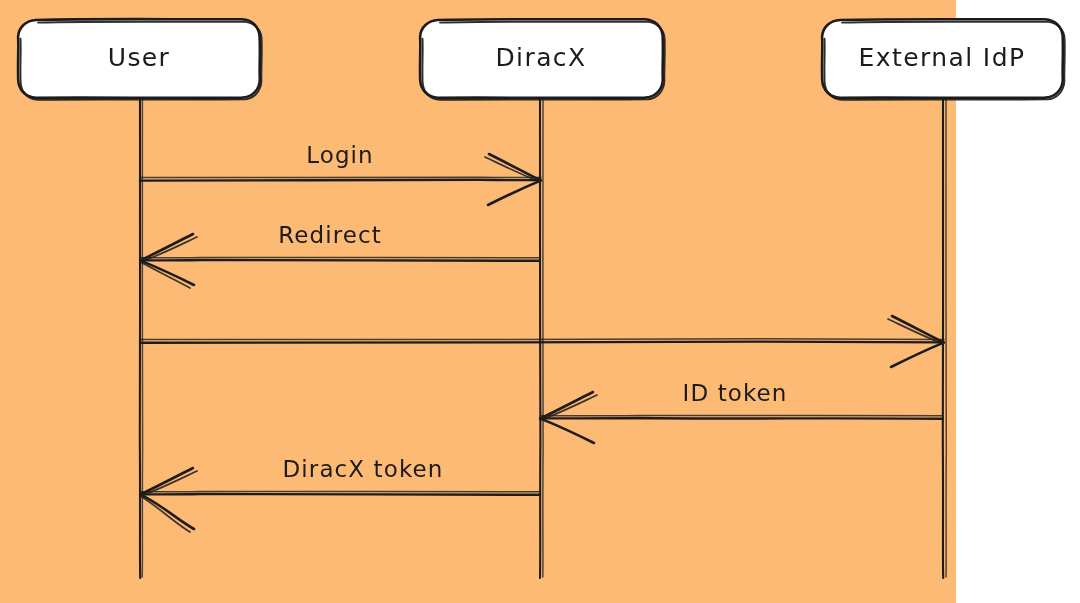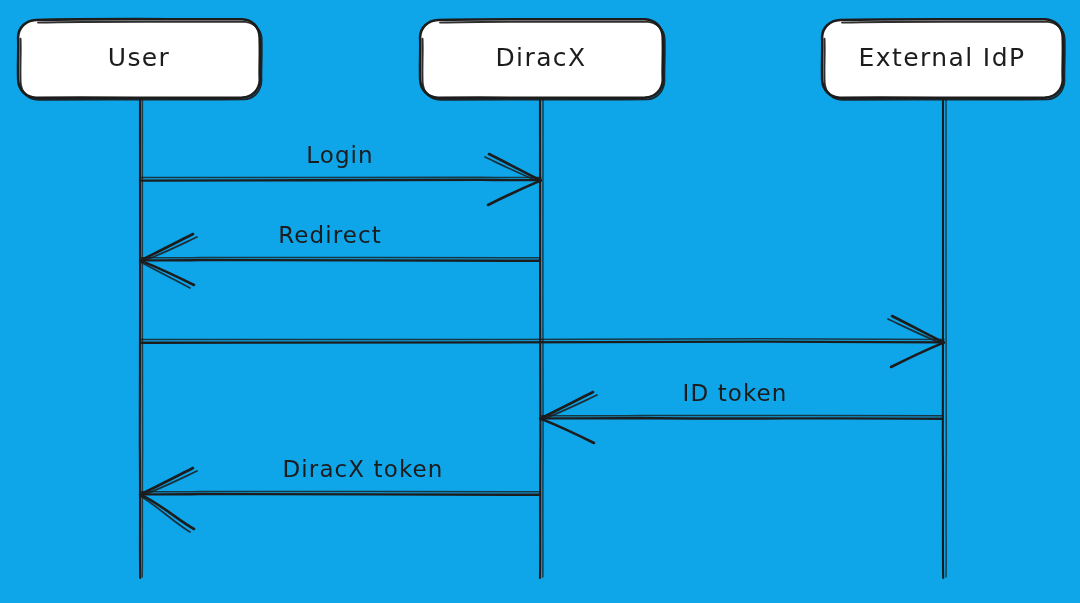--- a/index.html
+++ b/index.html
@@ -9,23 +9,23 @@
     background: #ffffff;
   }
   body {
     width: 1080px;
     height: 603px;
     overflow: hidden;
     font-family: "DejaVu Sans", sans-serif;
   }
   #diagram-root {
     position: relative;
-    width: 1080px;
+    width: 956px;
     height: 603px;
-    background: #0ea5e9;
+    background: #fdba74;
   }
   svg#sequence-svg {
     display: block;
     width: 1080px;
     height: 603px;
   }
   .sketch-stroke {
     fill: none;
     stroke: #1c1c1c;
     stroke-linecap: round;

